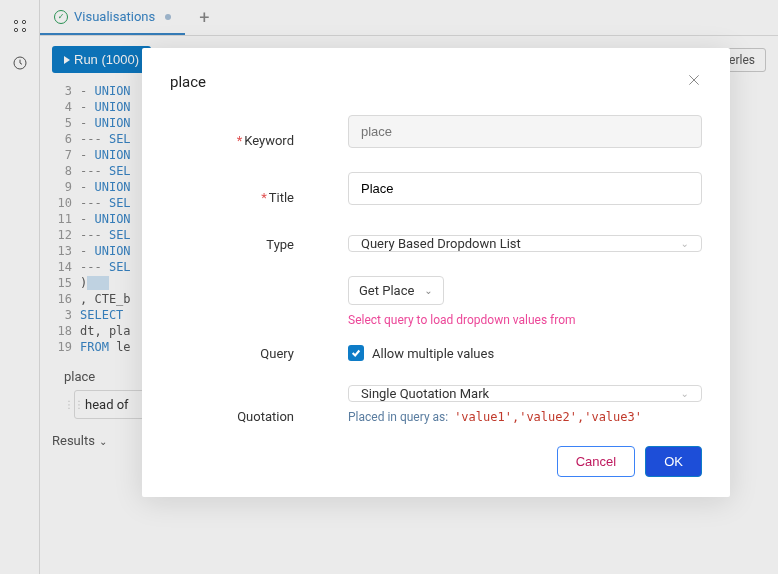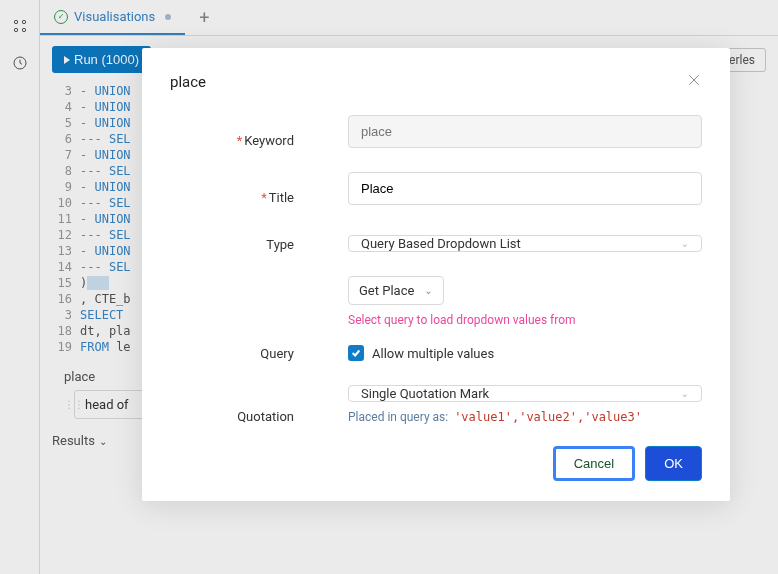--- a/index.html
+++ b/index.html
@@ -61,21 +61,21 @@
   .small-select .arrow { color: #888; font-size: 10px; }
   .hint { color: #ec4899; font-size: 12px; margin-top: 8px; }
   .checkbox-row { display: flex; align-items: center; gap: 8px; margin-top: 18px; }
   .checkbox { width: 16px; height: 16px; background: #0e7cc7; border-radius: 3px; display: flex; align-items: center; justify-content: center; }
   .checkbox svg { width: 10px; height: 10px; stroke: #fff; stroke-width: 2.5; fill: none; }
   .example { font-size: 12px; color: #5a7da0; margin-top: 8px; }
   .example .mono { font-family: Consolas, Menlo, monospace; color: #c0392b; }
   
   .modal-foot { display: flex; justify-content: flex-end; gap: 10px; margin-top: 22px; }
   .btn { border-radius: 4px; padding: 7px 18px; font-size: 13px; cursor: pointer; }
-  .btn-default { background: #fff; border: 3px solid #3b82f6; color: #14532d; }
+  .btn-default { background: #fff; border: 1px solid #3b82f6; color: #be185d; }
   .btn-primary { background: #1d4ed8; border: 1px solid #0e7cc7; color: #fff; }
 </style>
 </head>
 <body>
 
 <div class="app">
   <div class="left-rail">
     <span class="rail-icon"><svg viewBox="0 0 24 24">
           <circle cx="6" cy="6" r="2.5"></circle>
           <circle cx="18" cy="6" r="2.5"></circle>

